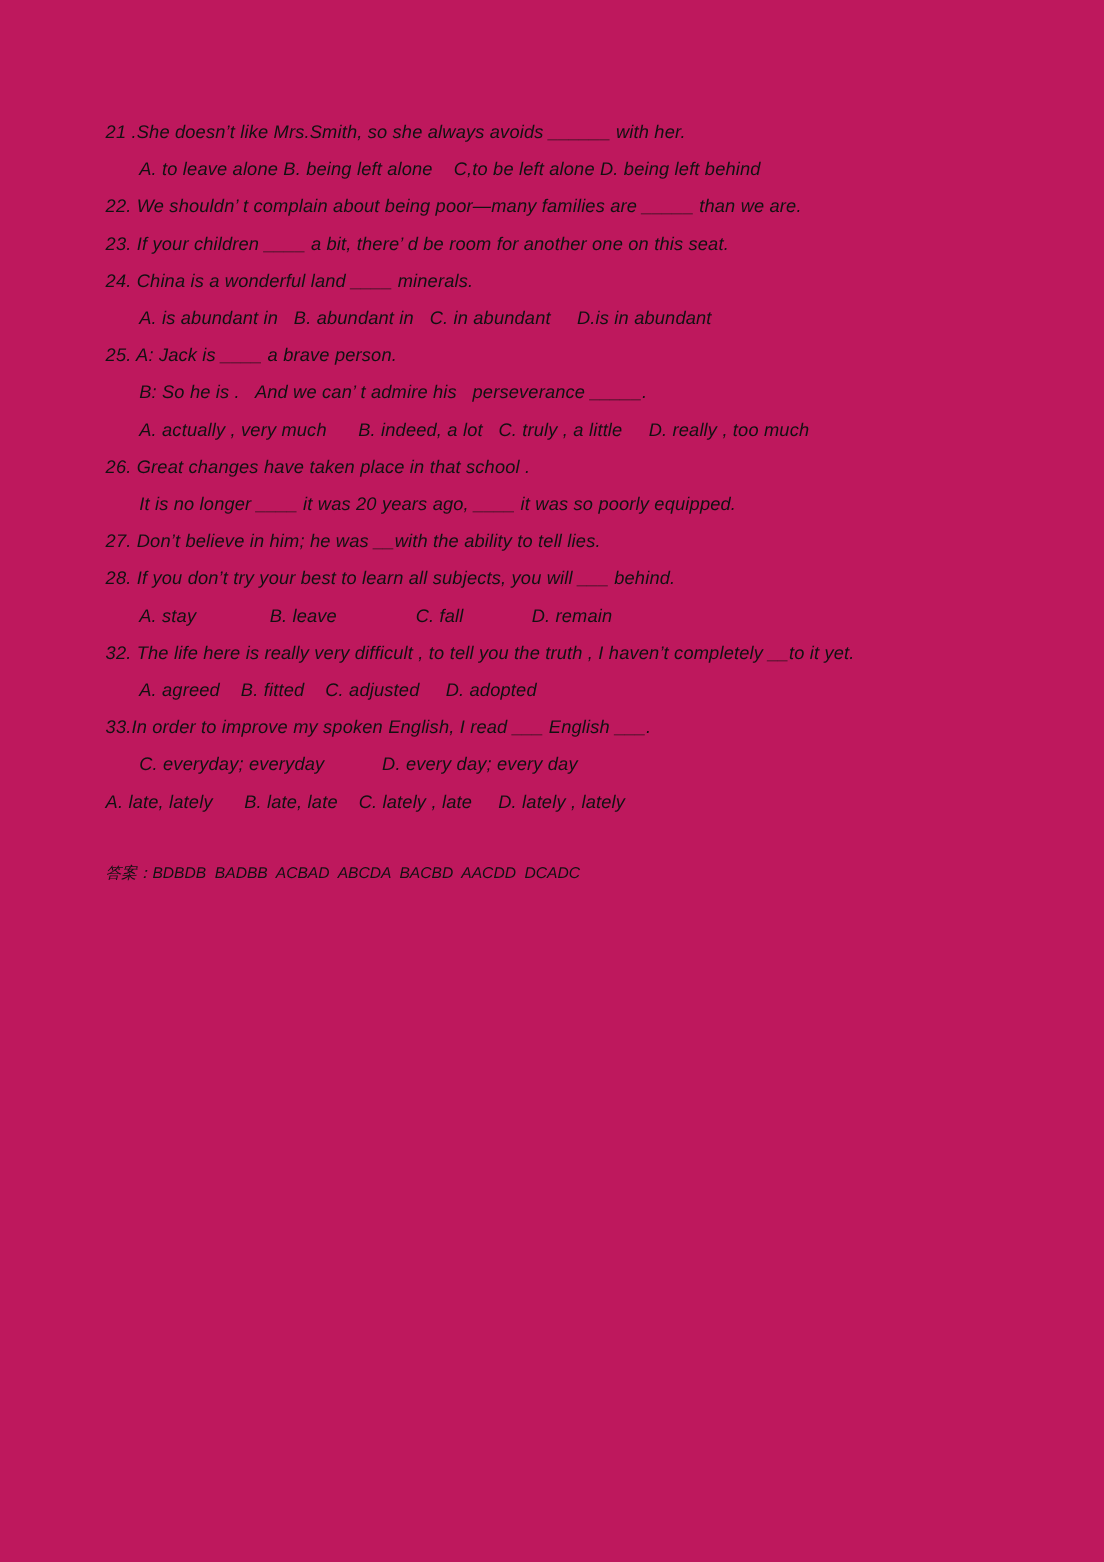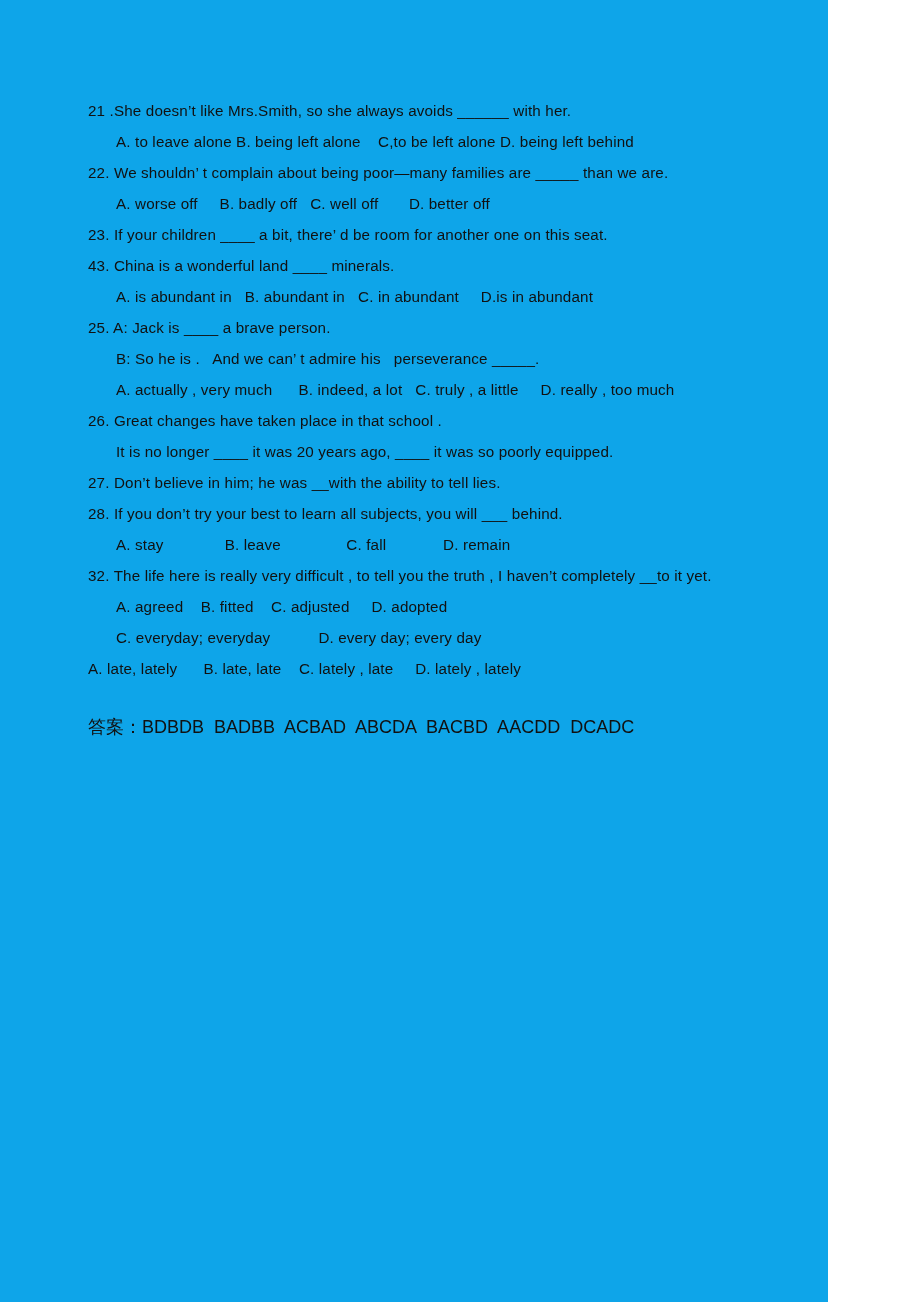--- a/index.html
+++ b/index.html
@@ -13,23 +13,24 @@
     height: 1302px;
     position: relative;
     font-family: "Liberation Sans", "DejaVu Sans", sans-serif;
     color: #000000;
     overflow: hidden;
   }
   .page {
     position: absolute;
     left: 0;
     top: 0;
-    width: 828px;
+    width: 920px;
     height: 1302px;
-    background: #0ea5e9;
+    background: #be185d;
+    font-style: italic;
   }
   .content {
     position: absolute;
     left: 88px;
     top: 95px;
     width: 740px;
   }
   .line {
     font-size: 15.2px;
     line-height: 31px;
@@ -43,59 +44,59 @@
   .opt-line {
     padding-left: 28px;
   }
   .flush-line {
     padding-left: 0px;
   }
   .answers-block {
     margin-top: 28px;
   }
   .answers-line {
-    font-size: 18px;
+    font-size: 13px;
     line-height: 31px;
     white-space: pre;
     color: #111111;
     padding-left: 0px;
   }
 </style>
 </head>
 <body>
 
 <div class="page">
   <div class="content">
 
     <div class="line q-line">21 .She doesn’t like Mrs.Smith, so she always avoids ______ with her.</div>
     <div class="line opt-line">A. to leave alone B. being left alone    C,to be left alone D. being left behind</div>
 
     <div class="line q-line">22. We shouldn’ t complain about being poor—many families are _____ than we are.</div>
-    <div class="line opt-line">A. worse off     B. badly off   C. well off       D. better off</div>
 
     <div class="line q-line">23. If your children ____ a bit, there’ d be room for another one on this seat.</div>
 
-    <div class="line q-line">43. China is a wonderful land ____ minerals.</div>
+    <div class="line q-line">24. China is a wonderful land ____ minerals.</div>
     <div class="line opt-line">A. is abundant in   B. abundant in   C. in abundant     D.is in abundant</div>
 
     <div class="line q-line">25. A: Jack is ____ a brave person.</div>
     <div class="line opt-line">B: So he is .   And we can’ t admire his   perseverance _____.</div>
     <div class="line opt-line">A. actually , very much      B. indeed, a lot   C. truly , a little     D. really , too much</div>
 
     <div class="line q-line">26. Great changes have taken place in that school .</div>
     <div class="line opt-line">It is no longer ____ it was 20 years ago, ____ it was so poorly equipped.</div>
 
     <div class="line q-line">27. Don’t believe in him; he was __with the ability to tell lies.</div>
 
     <div class="line q-line">28. If you don’t try your best to learn all subjects, you will ___ behind.</div>
     <div class="line opt-line">A. stay              B. leave               C. fall             D. remain</div>
 
     <div class="line q-line">32. The life here is really very difficult , to tell you the truth , I haven’t completely __to it yet.</div>
     <div class="line opt-line">A. agreed    B. fitted    C. adjusted     D. adopted</div>
 
+    <div class="line q-line">33.In order to improve my spoken English, I read ___ English ___.</div>
     <div class="line opt-line">C. everyday; everyday           D. every day; every day</div>
 
     <div class="line flush-line">A. late, lately      B. late, late    C. lately , late     D. lately , lately</div>
 
     <div class="answers-block">
       <div class="answers-line">答案：BDBDB  BADBB  ACBAD  ABCDA  BACBD  AACDD  DCADC</div>
     </div>
 
   </div>
 </div>

